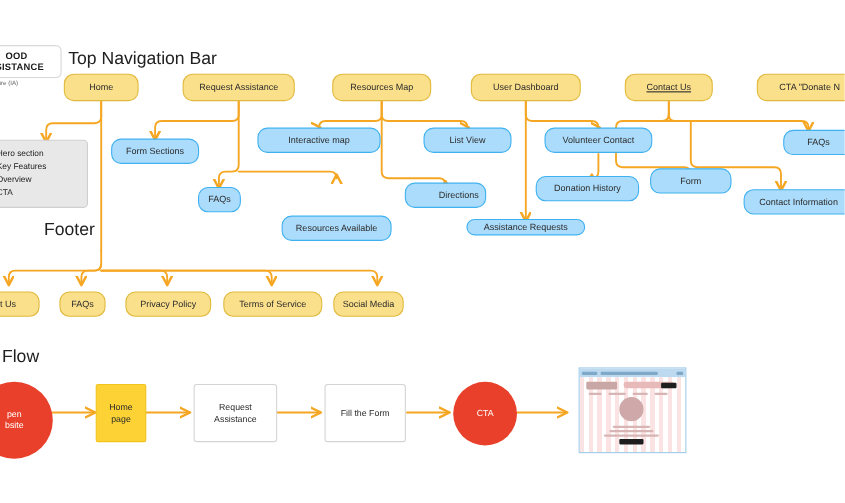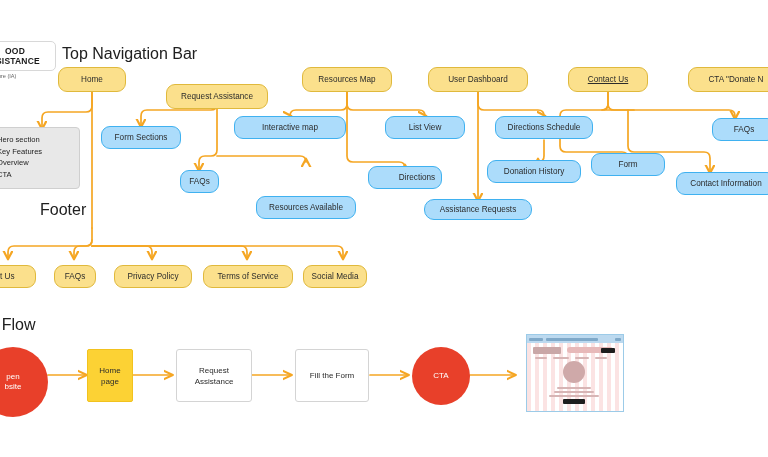--- a/index.html
+++ b/index.html
@@ -266,43 +266,43 @@
     <span class="logo-l1">OOD</span>
     <span class="logo-l2">SSISTANCE</span>
   </div>
   <div class="logo-sub">Architecture (IA)</div>
 
   <div class="heading" style="left:62px; top:45px;">Top Navigation Bar</div>
   <div class="heading" style="left:40px; top:201px;">Footer</div>
   <div class="heading" style="left:-8px; top:316px;">r Flow</div>
 
   <div class="node yellow" style="left:58px;  top:67px; width:68px;  height:25px;">Home</div>
-  <div class="node yellow" style="left:166px; top:84px; width:102px; height:25px;text-align:right;">Request Assistance</div>
+  <div class="node yellow" style="left:166px; top:67px; width:102px; height:25px;text-align:right;">Request Assistance</div>
   <div class="node yellow" style="left:302px; top:67px; width:90px;  height:25px;">Resources Map</div>
   <div class="node yellow" style="left:428px; top:67px; width:100px; height:25px;">User Dashboard</div>
   <div class="node yellow" style="left:568px; top:67px; width:80px;  height:25px;text-decoration:underline;">Contact Us</div>
   <div class="node yellow" style="left:688px; top:67px; width:96px;  height:25px;">CTA "Donate N</div>
 
   <div class="note-box">
     <ul>
       <li>Hero section</li>
       <li>Key Features Overview</li>
       <li>CTA</li>
     </ul>
   </div>
 
   <div class="node blue" style="left:101px; top:126px; width:80px;  height:23px;">Form Sections</div>
   <div class="node blue" style="left:180px; top:170px; width:39px;  height:23px;">FAQs</div>
   <div class="node blue" style="left:234px; top:116px; width:112px; height:23px;">Interactive map</div>
   <div class="node blue" style="left:256px; top:160px; width:100px; height:23px;margin-top:36px;">Resources Available</div>
   <div class="node blue" style="left:385px; top:116px; width:80px;  height:23px;">List View</div>
   <div class="node blue" style="left:368px; top:166px; width:74px;  height:23px;padding-left:24px;">Directions</div>
-  <div class="node blue" style="left:495px; top:116px; width:98px;  height:23px;">Directions Schedule</div>
+  <div class="node blue" style="left:495px; top:116px; width:98px;  height:23px;">Volunteer Contact</div>
   <div class="node blue" style="left:487px; top:160px; width:94px;  height:23px;">Donation History</div>
-  <div class="node blue" style="left:424px; top:199px; width:108px; height:21px;border-radius:10px;">Assistance Requests</div>
+  <div class="node blue" style="left:424px; top:199px; width:108px; height:15px;border-radius:10px;">Assistance Requests</div>
   <div class="node blue" style="left:591px; top:153px; width:74px;  height:23px;">Form</div>
   <div class="node blue" style="left:712px; top:118px; width:64px;  height:23px;">FAQs</div>
   <div class="node blue" style="left:676px; top:172px; width:100px; height:23px;">Contact Information</div>
 
   <div class="node yellow" style="left:-26px; top:265px; width:62px; height:23px;">ut Us</div>
   <div class="node yellow" style="left:54px;  top:265px; width:42px; height:23px;">FAQs</div>
   <div class="node yellow" style="left:114px; top:265px; width:78px; height:23px;">Privacy Policy</div>
   <div class="node yellow" style="left:203px; top:265px; width:90px; height:23px;">Terms of Service</div>
   <div class="node yellow" style="left:303px; top:265px; width:64px; height:23px;">Social Media</div>
 

